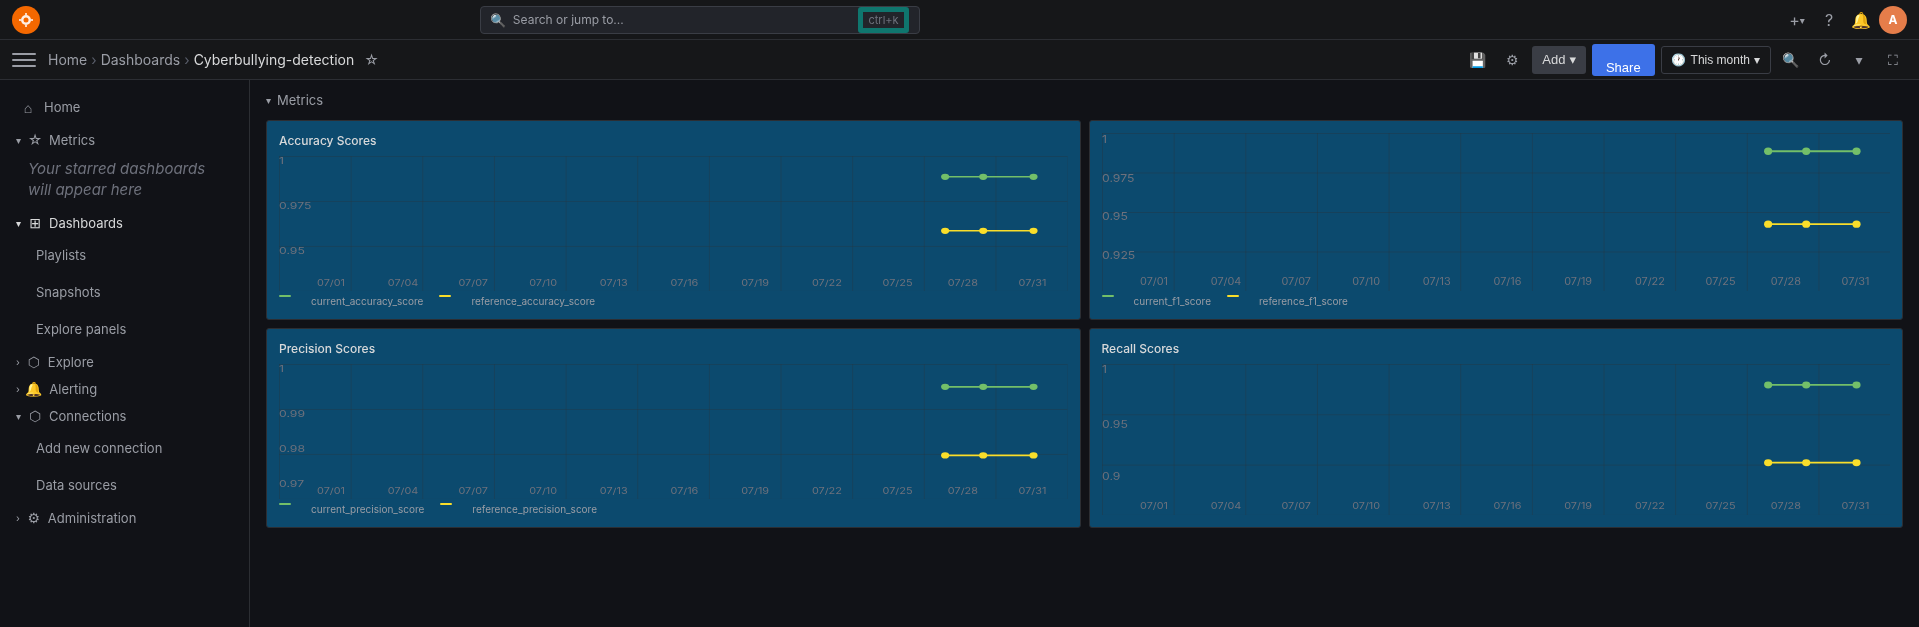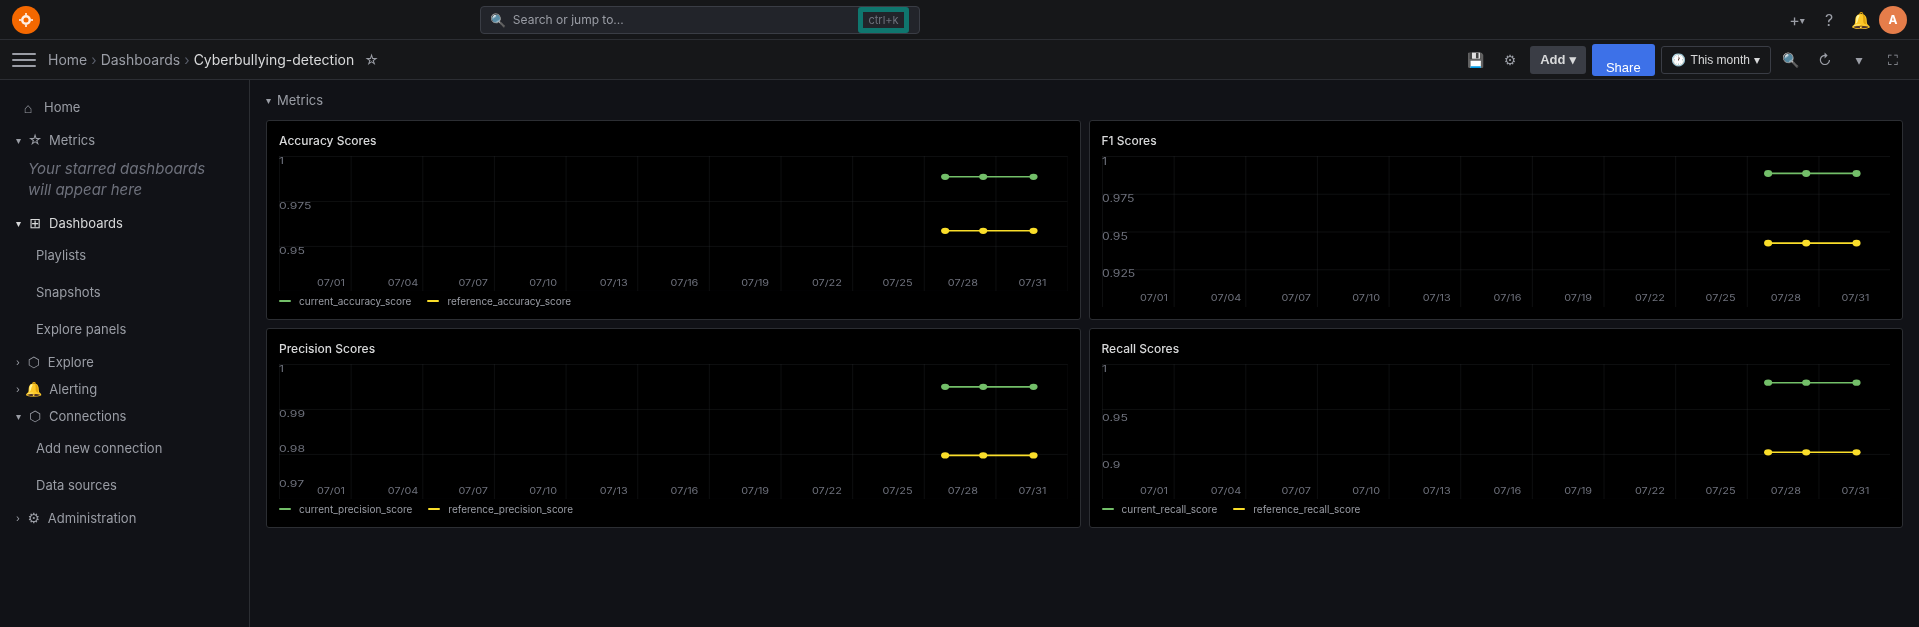--- a/index.html
+++ b/index.html
@@ -138,21 +138,20 @@
       padding: 0 10px;
       background: #3a3d45;
       color: #d8d9da;
       border: none;
       border-radius: 3px;
       cursor: pointer;
       font-size: 13px;
       display: flex;
       align-items: center;
       gap: 4px;
-      font-weight: bold;
     }
     .btn-share {
       height: 28px;
       padding: 16px 14px;
       background: #3d71e8;
       color: #fff;
       border: none;
       border-radius: 3px;
       cursor: pointer;
       font-size: 13px;
@@ -247,21 +246,21 @@
       cursor: pointer;
     }
     .section-header .chevron { font-size: 10px; }
 
     .panels-grid {
       display: grid;
       grid-template-columns: 1fr 1fr;
       gap: 8px;
     }
     .panel {
-      background: #000000;
+      background: #0c4a6e;
       border: 1px solid #2c2e33;
       border-radius: 3px;
       padding: 12px;
       height: 200px;
       display: flex;
       flex-direction: column;
     }
     .panel-title {
       font-size: 12px;
       color: #d8d9da;
@@ -274,22 +273,22 @@
       overflow: hidden;
     }
     .panel-legend {
       display: flex;
       gap: 16px;
       margin-top: 4px;
       flex-wrap: wrap;
     }
     .legend-item {
       display: flex;
-      align-items: center;
-      gap: 8px;
+      align-items: flex-start;
+      gap: 20px;
       font-size: 10px;
       color: #9a9da5;
     }
     .legend-dot {
       width: 12px;
       height: 2px;
       border-radius: 1px;
     }
     .legend-dot.green { background: #73bf69; }
     .legend-dot.yellow { background: #fade2a; }
@@ -501,21 +500,20 @@
             <span>current_accuracy_score</span>
           </div>
           <div class="legend-item">
             <div class="legend-dot yellow"></div>
             <span>reference_accuracy_score</span>
           </div>
         </div>
       </div>
 
       <div class="panel">
-        <div class="panel-title">F1 Scores</div>
         <div class="panel-chart">
           <svg class="chart-svg" viewBox="0 0 580 130" preserveAspectRatio="none">
             <defs>
               <pattern id="grid-f1" width="52.7" height="32.5" patternUnits="userSpaceOnUse">
                 <path d="M 52.7 0 L 0 0 0 32.5" fill="none" stroke="#2c2e33" stroke-width="0.5"></path>
               </pattern>
             </defs>
             <rect width="580" height="130" fill="url(#grid-f1)"></rect>
             <text x="0" y="8" fill="#6e717c" font-size="9">1</text>
             <text x="0" y="40" fill="#6e717c" font-size="9">0.975</text>
@@ -537,20 +535,30 @@
             <line x1="490" y1="15" x2="555" y2="15" stroke="#73bf69" stroke-width="1.5"></line>
             <circle cx="490" cy="15" r="3" fill="#73bf69"></circle>
             <circle cx="518" cy="15" r="3" fill="#73bf69"></circle>
             <circle cx="555" cy="15" r="3" fill="#73bf69"></circle>
 
             <line x1="490" y1="75" x2="555" y2="75" stroke="#fade2a" stroke-width="1.5"></line>
             <circle cx="490" cy="75" r="3" fill="#fade2a"></circle>
             <circle cx="518" cy="75" r="3" fill="#fade2a"></circle>
             <circle cx="555" cy="75" r="3" fill="#fade2a"></circle>
           </svg>
+        </div>
+        <div class="panel-legend">
+          <div class="legend-item">
+            <div class="legend-dot green"></div>
+            <span>current_f1_score</span>
+          </div>
+          <div class="legend-item">
+            <div class="legend-dot yellow"></div>
+            <span>reference_f1_score</span>
+          </div>
         </div>
       </div>
 
       <div class="panel">
         <div class="panel-title">Precision Scores</div>
         <div class="panel-chart">
           <svg class="chart-svg" viewBox="0 0 580 130" preserveAspectRatio="none">
             <defs>
               <pattern id="grid-prec" width="52.7" height="43.3" patternUnits="userSpaceOnUse">
                 <path d="M 52.7 0 L 0 0 0 43.3" fill="none" stroke="#2c2e33" stroke-width="0.5"></path>
@@ -627,27 +635,17 @@
             <circle cx="490" cy="18" r="3" fill="#73bf69"></circle>
             <circle cx="518" cy="18" r="3" fill="#73bf69"></circle>
             <circle cx="555" cy="18" r="3" fill="#73bf69"></circle>
 
             <line x1="490" y1="85" x2="555" y2="85" stroke="#fade2a" stroke-width="1.5"></line>
             <circle cx="490" cy="85" r="3" fill="#fade2a"></circle>
             <circle cx="518" cy="85" r="3" fill="#fade2a"></circle>
             <circle cx="555" cy="85" r="3" fill="#fade2a"></circle>
           </svg>
         </div>
-        <div class="panel-legend">
-          <div class="legend-item">
-            <div class="legend-dot green"></div>
-            <span>current_recall_score</span>
-          </div>
-          <div class="legend-item">
-            <div class="legend-dot yellow"></div>
-            <span>reference_recall_score</span>
-          </div>
-        </div>
       </div>
 
     </div>
   </main>
 </div>
 
 </body></html>

